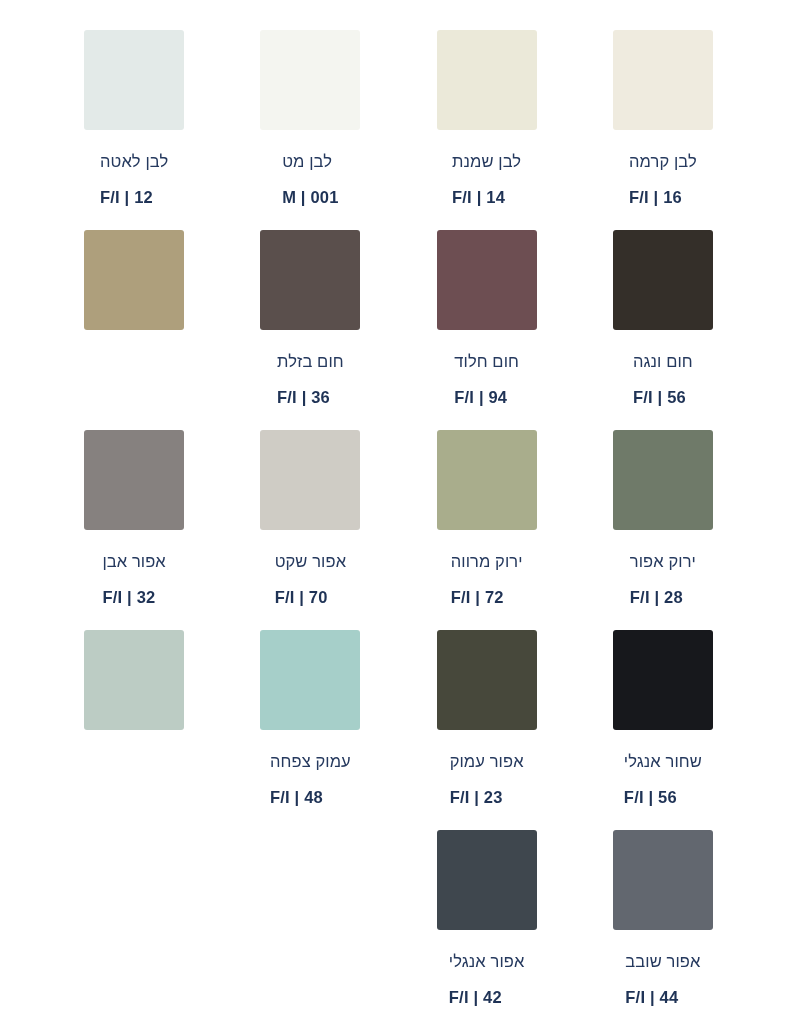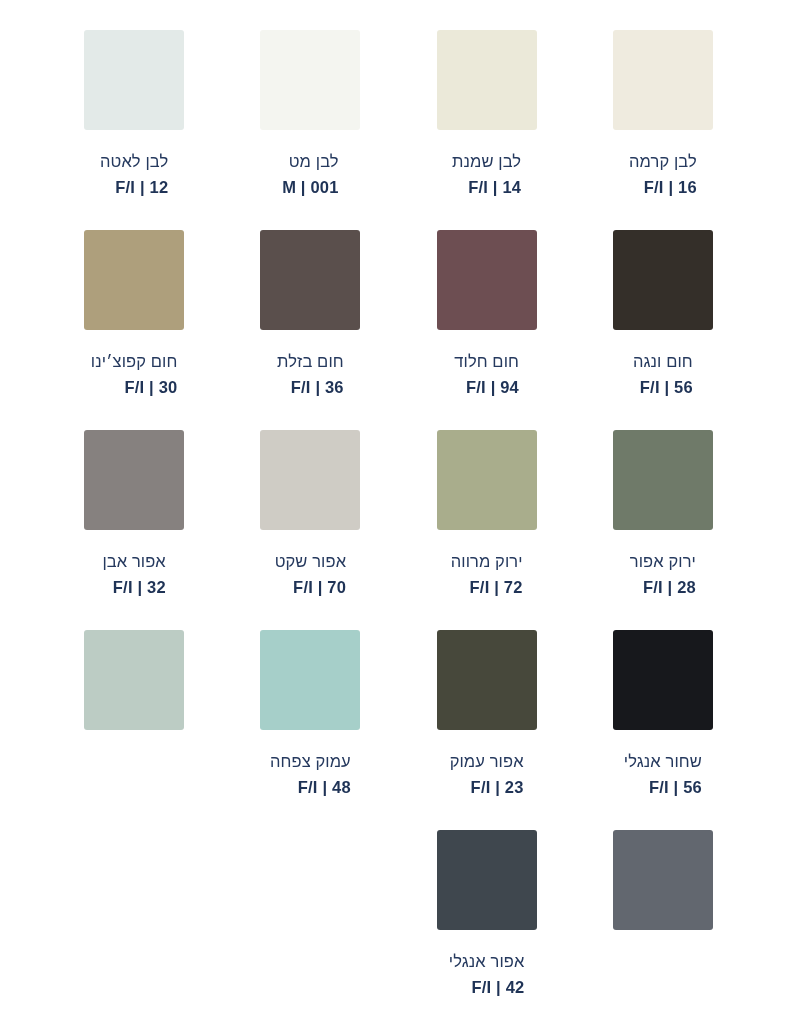--- a/index.html
+++ b/index.html
@@ -34,42 +34,42 @@
 
   .swatch-chip {
     width: 100px;
     height: 100px;
     border-radius: 3px;
     box-sizing: border-box;
   }
 
   .swatch-caption {
     margin-top: 21px;
-    text-align: right;
+    text-align: left;
     line-height: 1.32;
     direction: rtl;
     unicode-bidi: isolate;
   }
 
   .swatch-name {
     display: block;
     font-size: 16.5px;
     font-weight: 400;
     color: #25395e;
     letter-spacing: 0.1px;
     white-space: nowrap;
   }
 
   .swatch-code {
     display: block;
     font-size: 16.5px;
     font-weight: 700;
     color: #1f3356;
     letter-spacing: 0.2px;
-    margin-top: 4px;
+    margin-top: 14px;
     direction: ltr;
     unicode-bidi: isolate;
     white-space: nowrap;
   }
 </style>
 </head>
 <body style="background: rgb(255, 255, 255);">
 
 <div id="palette-grid">
     <div class="swatch-cell">
@@ -116,24 +116,20 @@
     </div>
     <div class="swatch-cell">
       <div class="swatch-chip" style="background: rgb(90, 79, 76);"></div>
       <div class="swatch-caption">
         <span class="swatch-name">חום בזלת</span>
         <span class="swatch-code">F/I | 36</span>
       </div>
     </div>
     <div class="swatch-cell">
       <div class="swatch-chip" style="background: rgb(174, 159, 124);"></div>
-      <div class="swatch-caption">
-        <span class="swatch-name">חום קפוצ׳ינו</span>
-        <span class="swatch-code">F/I | 30</span>
-      </div>
     </div>
     <div class="swatch-cell">
       <div class="swatch-chip" style="background: rgb(111, 122, 105);"></div>
       <div class="swatch-caption">
         <span class="swatch-name">ירוק אפור</span>
         <span class="swatch-code">F/I | 28</span>
       </div>
     </div>
     <div class="swatch-cell">
       <div class="swatch-chip" style="background: rgb(169, 173, 140);"></div>
@@ -175,20 +171,24 @@
       <div class="swatch-caption">
         <span class="swatch-name">עמוק צפחה</span>
         <span class="swatch-code">F/I | 48</span>
       </div>
     </div>
     <div class="swatch-cell">
       <div class="swatch-chip" style="background: rgb(188, 204, 196);"></div>
     </div>
     <div class="swatch-cell">
       <div class="swatch-chip" style="background: rgb(98, 103, 111);"></div>
+      <div class="swatch-caption">
+        <span class="swatch-name">אפור שובב</span>
+        <span class="swatch-code">F/I | 44</span>
+      </div>
     </div>
     <div class="swatch-cell">
       <div class="swatch-chip" style="background: rgb(63, 71, 78);"></div>
       <div class="swatch-caption">
         <span class="swatch-name">אפור אנגלי</span>
         <span class="swatch-code">F/I | 42</span>
       </div>
     </div>
   </div>
 

